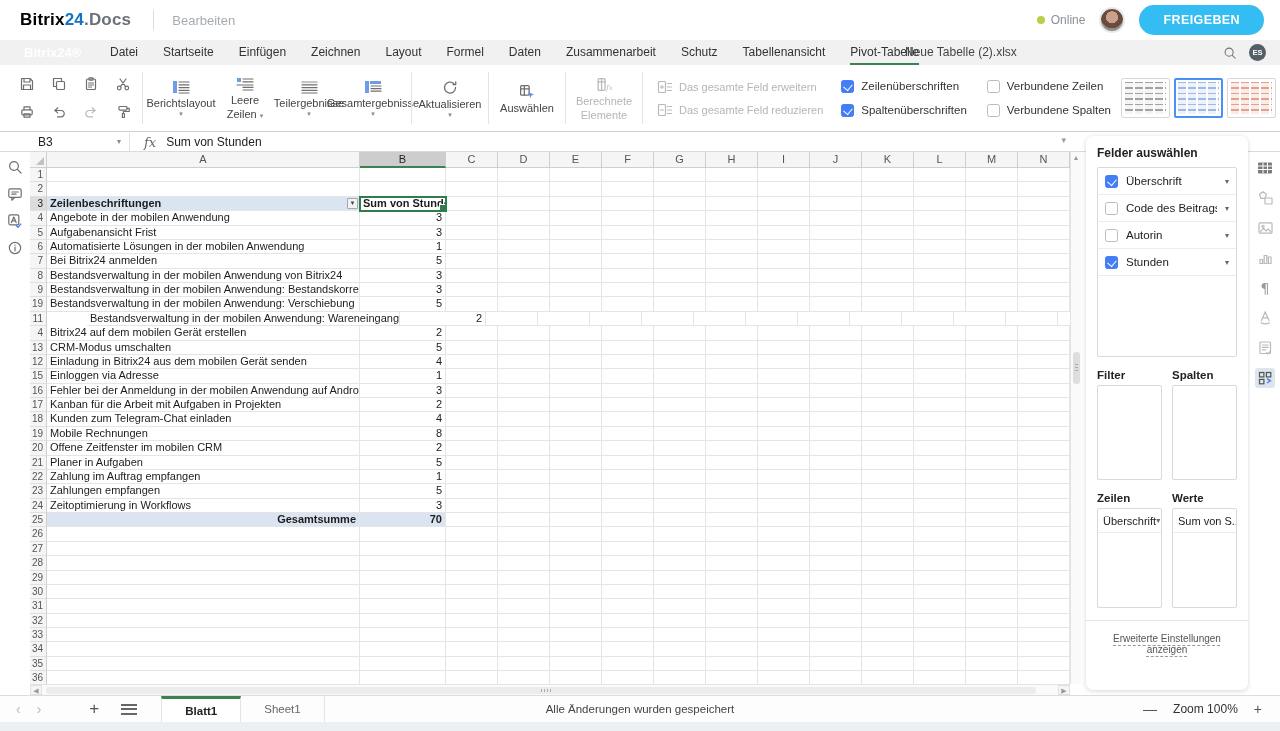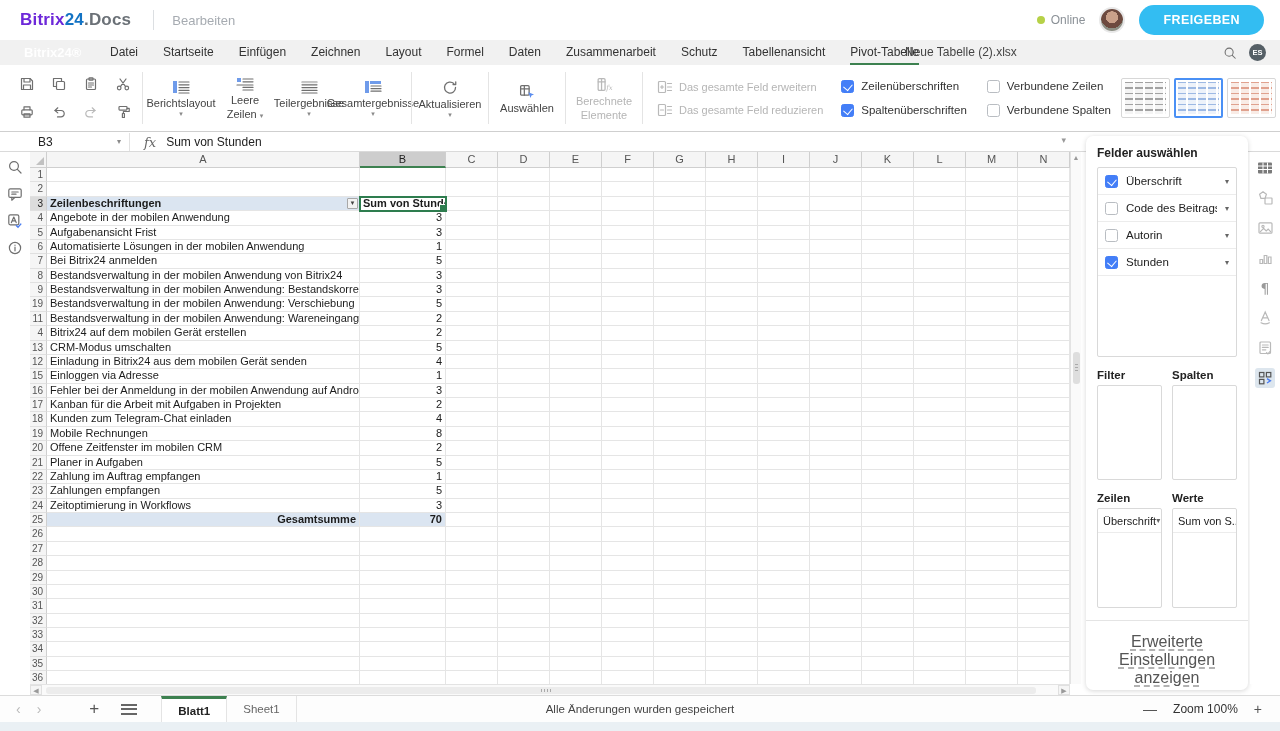--- a/index.html
+++ b/index.html
@@ -4,21 +4,21 @@
 <style>
   * { margin:0; padding:0; box-sizing:border-box; }
   html,body { background:#fff; }
   #app { position:relative; width:1280px; height:731px; overflow:hidden;
          font-family:"Liberation Sans", sans-serif; color:#333; background:#fff; }
 
   
   .topbar { position:absolute; left:0; top:0; width:1280px; height:40px; background:#fff;
             display:flex; align-items:center; }
   .logo { margin-left:20px; font-size:17px; letter-spacing:.2px; white-space:nowrap; }
-  .logo .p1 { color:#6d28d9; font-weight:700; }
+  .logo .p1 { color:#000000; font-weight:700; }
   .logo .p2 { color:#1373c4; font-weight:800; }
   .logo .p3 { color:#6b7177; font-weight:700; }
   .top-divider { width:1px; height:20px; background:#dcdfe2; margin:0 18px 0 22px; }
   .edit-label { color:#a6abb1; font-size:13px; }
   .top-right { margin-left:auto; display:flex; align-items:center; margin-right:16px; gap:14px; }
   .online { display:flex; align-items:center; gap:6px; font-size:12px; color:#8b9197; }
   .online-dot { width:8px; height:8px; border-radius:50%; background:#b6d147; }
   .avatar { width:26px; height:26px; border-radius:50%; border:2px solid #e8e8e8;
             background:radial-gradient(circle at 50% 38%, #caa18a 0 34%, #6d4a3f 35% 62%, #8c8f84 63%); }
   .share-btn { background:#33bdf2; color:#fff; font-weight:700; font-size:12.5px; letter-spacing:.4px;
@@ -128,42 +128,42 @@
   .fp-field { display:flex; align-items:center; gap:8px; height:27px; padding:0 7px; border-bottom:1px solid #ececec; cursor:pointer; }
   .fp-field .flabel { flex:1; color:#222; white-space:nowrap; overflow:hidden; }
   .fp-caret { color:#666; font-size:8px; cursor:pointer; }
   .fp-grid { display:grid; grid-template-columns:65px 65px; column-gap:10px; margin-top:12px; }
   .fp-zone-title { font-weight:700; color:#222; margin-bottom:4px; font-size:11.5px; }
   .fp-zone { border:1px solid #d9d9d9; border-radius:2px; height:95px; background:#fff; }
   .fp-zone2 { height:100px; }
   .fp-zone-item { display:flex; align-items:center; justify-content:space-between; padding:0 5px; height:24px;
                   border-bottom:1px solid #ececec; color:#222; white-space:nowrap; overflow:hidden; cursor:pointer; font-size:11px; }
   .fp-divider { border-top:1px solid #e4e4e4; margin:12px -11px 0; }
-  .fp-advanced { margin-top:12px; text-align:center; color:#555; font-size:16px; cursor:pointer;
+  .fp-advanced { margin-top:12px; text-align:center; color:#555; font-size:10px; cursor:pointer;
                  text-decoration:underline; text-decoration-style:dashed; text-underline-offset:3px; text-decoration-color:#9a9a9a; }
 
   
   .rightstrip { position:absolute; right:0; top:152px; width:30px; height:532px; background:#fff;
                 display:flex; flex-direction:column; align-items:center; gap:10px; padding-top:6px; }
   .rs-icon { width:20px; height:20px; display:flex; align-items:center; justify-content:center;
              border-radius:3px; cursor:pointer; }
   .rs-icon.active { background:#dde6ee; }
   .rs-para { font-size:14px; color:#9a9a9a; font-family:"DejaVu Sans", sans-serif; }
 
   
   .sheetbar { position:absolute; left:0; top:695px; width:1280px; height:27px; background:#fdfdfd;
               border-top:1px solid #dcdcdc; display:flex; align-items:center; font-size:11.5px; }
   .sb-nav { display:flex; gap:16px; margin-left:16px; color:#b9b9b9; font-size:14px; }
   .sb-nav span { cursor:pointer; }
   .sb-add { margin-left:48px; font-size:17px; color:#555; cursor:pointer; line-height:16px; }
   .sb-list { margin-left:22px; cursor:pointer; width:16px; height:11px;
              border-top:2px solid #666; border-bottom:2px solid #666; position:relative; }
   .sb-list::after { content:""; position:absolute; left:0; top:2.5px; width:100%; border-top:2px solid #666; }
   .sb-tabs { display:flex; margin-left:24px; height:27px; }
-  .sheet-tab { padding:0 16px; display:flex; align-items:center; color:#666; cursor:pointer; border-right:1px solid #e4e4e4; }
+  .sheet-tab { padding:0 23px; display:flex; align-items:center; color:#666; cursor:pointer; border-right:1px solid #e4e4e4; }
   .sheet-tab.active { background:#fff; border-top:3px solid #3d8150; border-left:1px solid #e4e4e4;
                       font-weight:700; color:#222; }
   .sb-status { position:absolute; left:0; width:1280px; text-align:center; color:#444; pointer-events:none; }
   .sb-zoom { margin-left:auto; margin-right:18px; display:flex; align-items:center; gap:16px; color:#333; font-size:12px; z-index:2; background:#fdfdfd; }
   .sb-zoom .zbtn { cursor:pointer; font-size:14px; color:#555; }
   .bottomstrip { position:absolute; left:0; top:722px; width:1280px; height:9px; background:#eaf0f4; }
 
   svg { display:block; }
   .st { stroke:#6f6f6f; fill:none; stroke-width:1.2; stroke-linecap:round; stroke-linejoin:round; }
   .st-light { stroke:#b9b9b9; fill:none; stroke-width:1.2; stroke-linecap:round; }
@@ -615,21 +615,21 @@
           <div class="cell" style="width: 52px;"></div>
           <div class="cell" style="width: 52px;"></div>
           <div class="cell" style="width: 52px;"></div>
           <div class="cell" style="width: 52px;"></div>
           <div class="cell" style="width: 52px;"></div>
           <div class="cell" style="width: 52px;"></div>
           <div class="cell" style="width: 52px;"></div>
         </div>
         <div class="grid-row">
           <div class="rn">11</div>
-          <div class="cell" style="width: 313px;">Bestandsverwaltung in der mobilen Anwendung: Wareneingang</div>
+          <div class="cell" style="width: 313px; margin-left: 40px;">Bestandsverwaltung in der mobilen Anwendung: Wareneingang</div>
           <div class="cell num" style="width: 86px;">2</div>
           <div class="cell" style="width: 52px;"></div>
           <div class="cell" style="width: 52px;"></div>
           <div class="cell" style="width: 52px;"></div>
           <div class="cell" style="width: 52px;"></div>
           <div class="cell" style="width: 52px;"></div>
           <div class="cell" style="width: 52px;"></div>
           <div class="cell" style="width: 52px;"></div>
           <div class="cell" style="width: 52px;"></div>
           <div class="cell" style="width: 52px;"></div>

